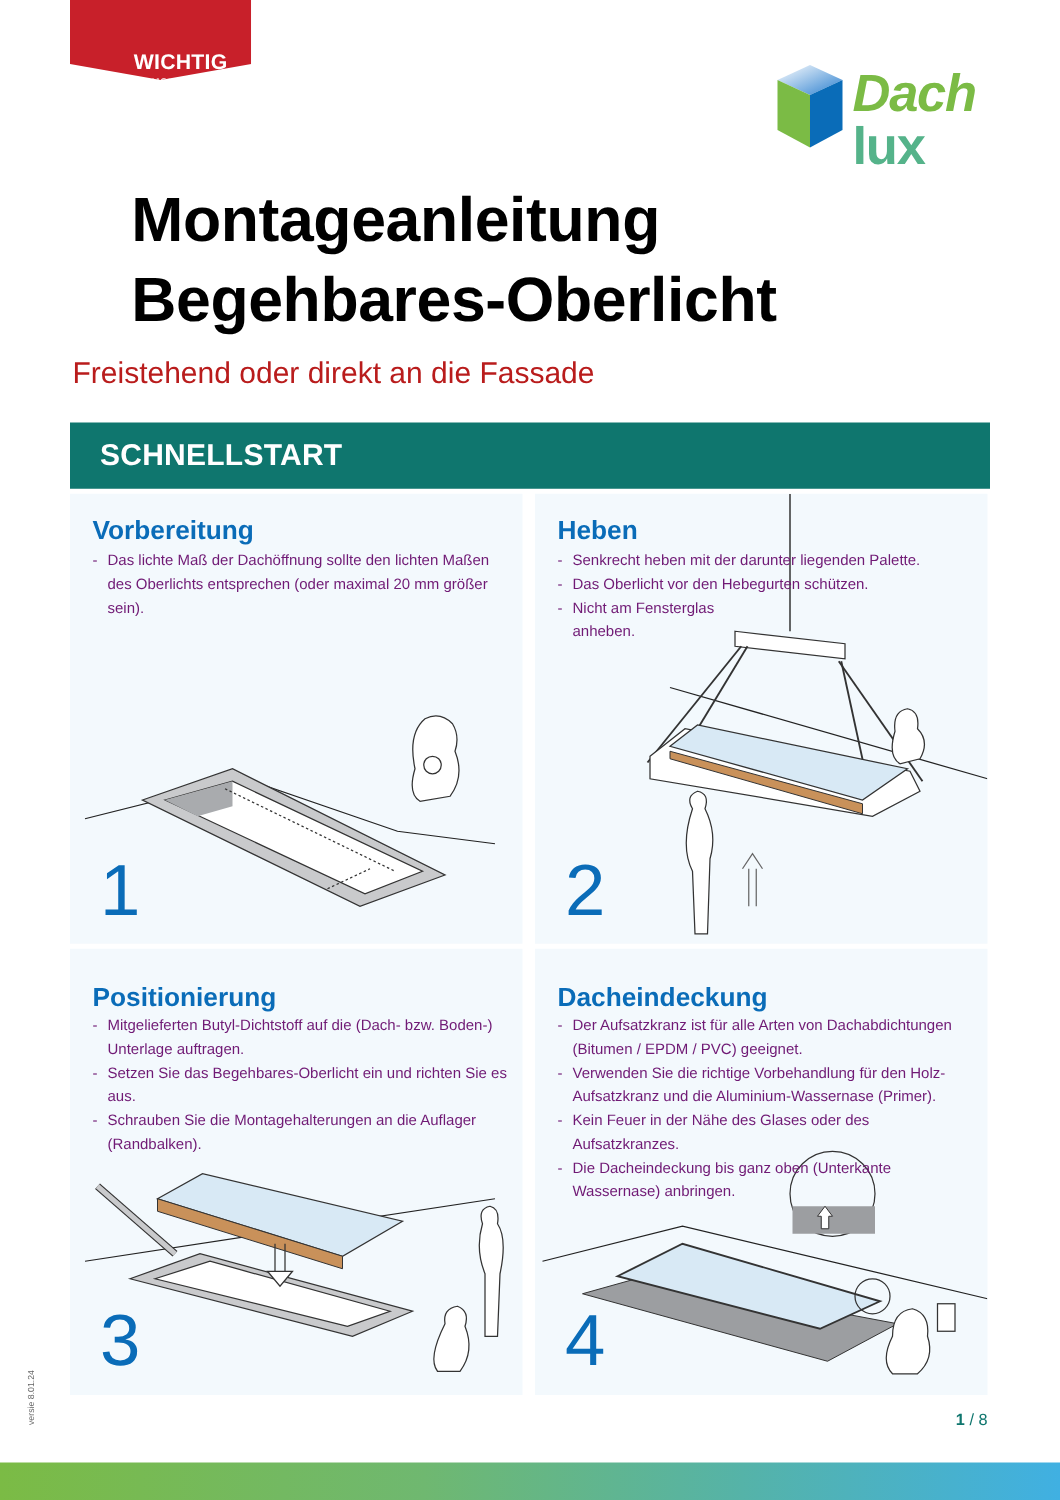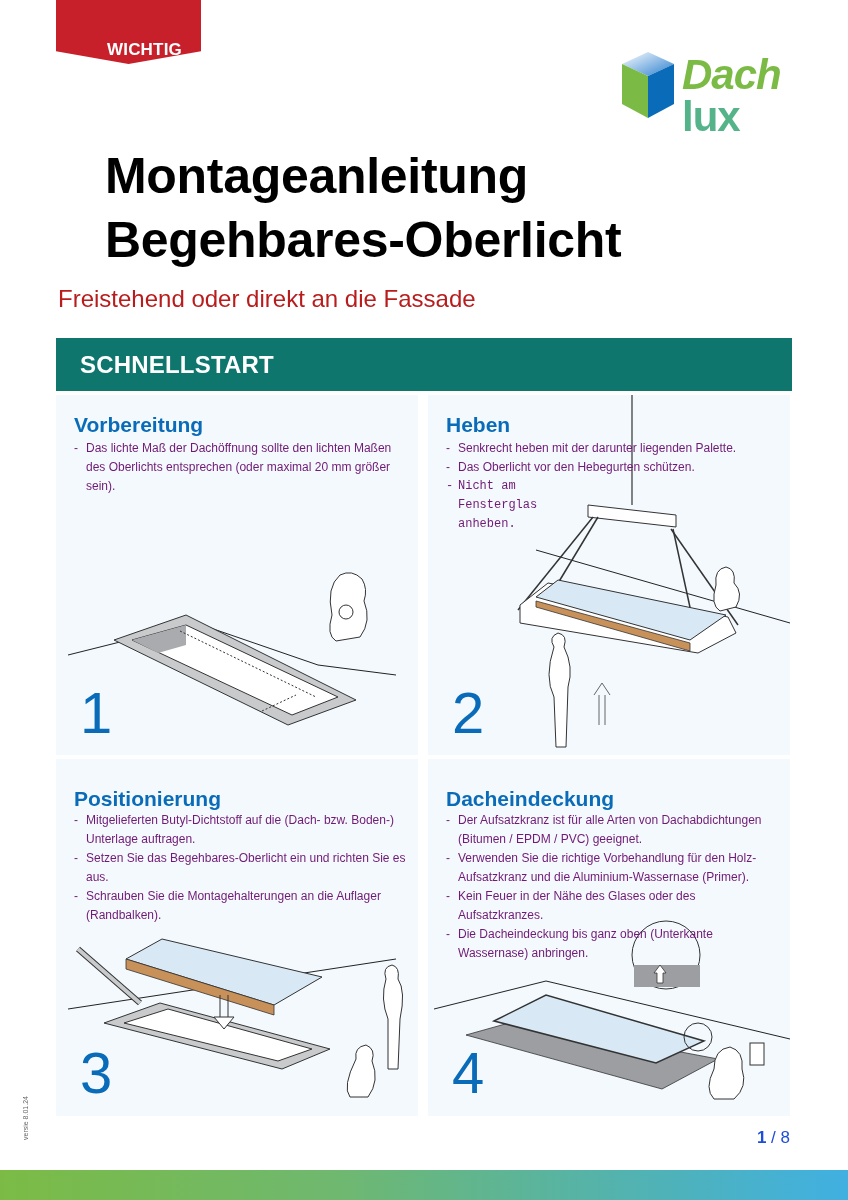--- a/index.html
+++ b/index.html
@@ -27,26 +27,26 @@
   .p2 { left: 428px; top: 395px; height: 360px; }
   .p3 { left: 56px; top: 759px; height: 357px; }
   .p4 { left: 428px; top: 759px; height: 357px; }
   .panel h2 { position: absolute; left: 18px; top: 18px; margin: 0; color: #0a6cb8; font-size: 21px; line-height: 24px; font-weight: bold; }
   .p3 h2, .p4 h2 { top: 28px; }
   .panel ul { position: absolute; left: 18px; top: 44px; width: 336px; margin: 0; padding: 0; list-style: none; font-size: 12px; line-height: 19px; color: #701a75; }
   .p3 ul, .p4 ul { top: 52px; }
   .panel li { position: relative; padding-left: 12px; }
   .panel li::before { content: "-"; position: absolute; left: 0; top: 0; }
   .p2 ul { width: 330px; }
-  .p2 li.narrow { width: 120px; font-family: Liberation Mono, monospace; }
+  .p2 li.narrow { width: 120px; }
   .stepnum { position: absolute; color: #0a6cb8; font-size: 58px; line-height: 60px; font-weight: normal; }
   .panel svg.ill { position: absolute; left: 0; top: 0; }
 
   .version { position: absolute; left: 22px; top: 1140px; transform: rotate(-90deg); transform-origin: left top; font-size: 7px; color: #666; white-space: nowrap; }
-  .pager { position: absolute; right: 58px; top: 1128px; font-size: 17px; color: #1d4ed8; }
+  .pager { position: absolute; right: 58px; top: 1128px; font-size: 13px; color: #0f766e; }
   .pager b { font-weight: bold; }
   .pager .sep, .pager .tot { font-weight: normal; }
 
   .footer-grad { position: absolute; left: 0; top: 1170px; width: 848px; height: 30px; background: linear-gradient(90deg, #7bbb45 0%, #6fb870 40%, #55b3a8 70%, #40b0e2 100%); }
 </style>
 </head>
 <body>
 
 <div class="ribbon">
   <div class="r1">WICHTIG</div>

